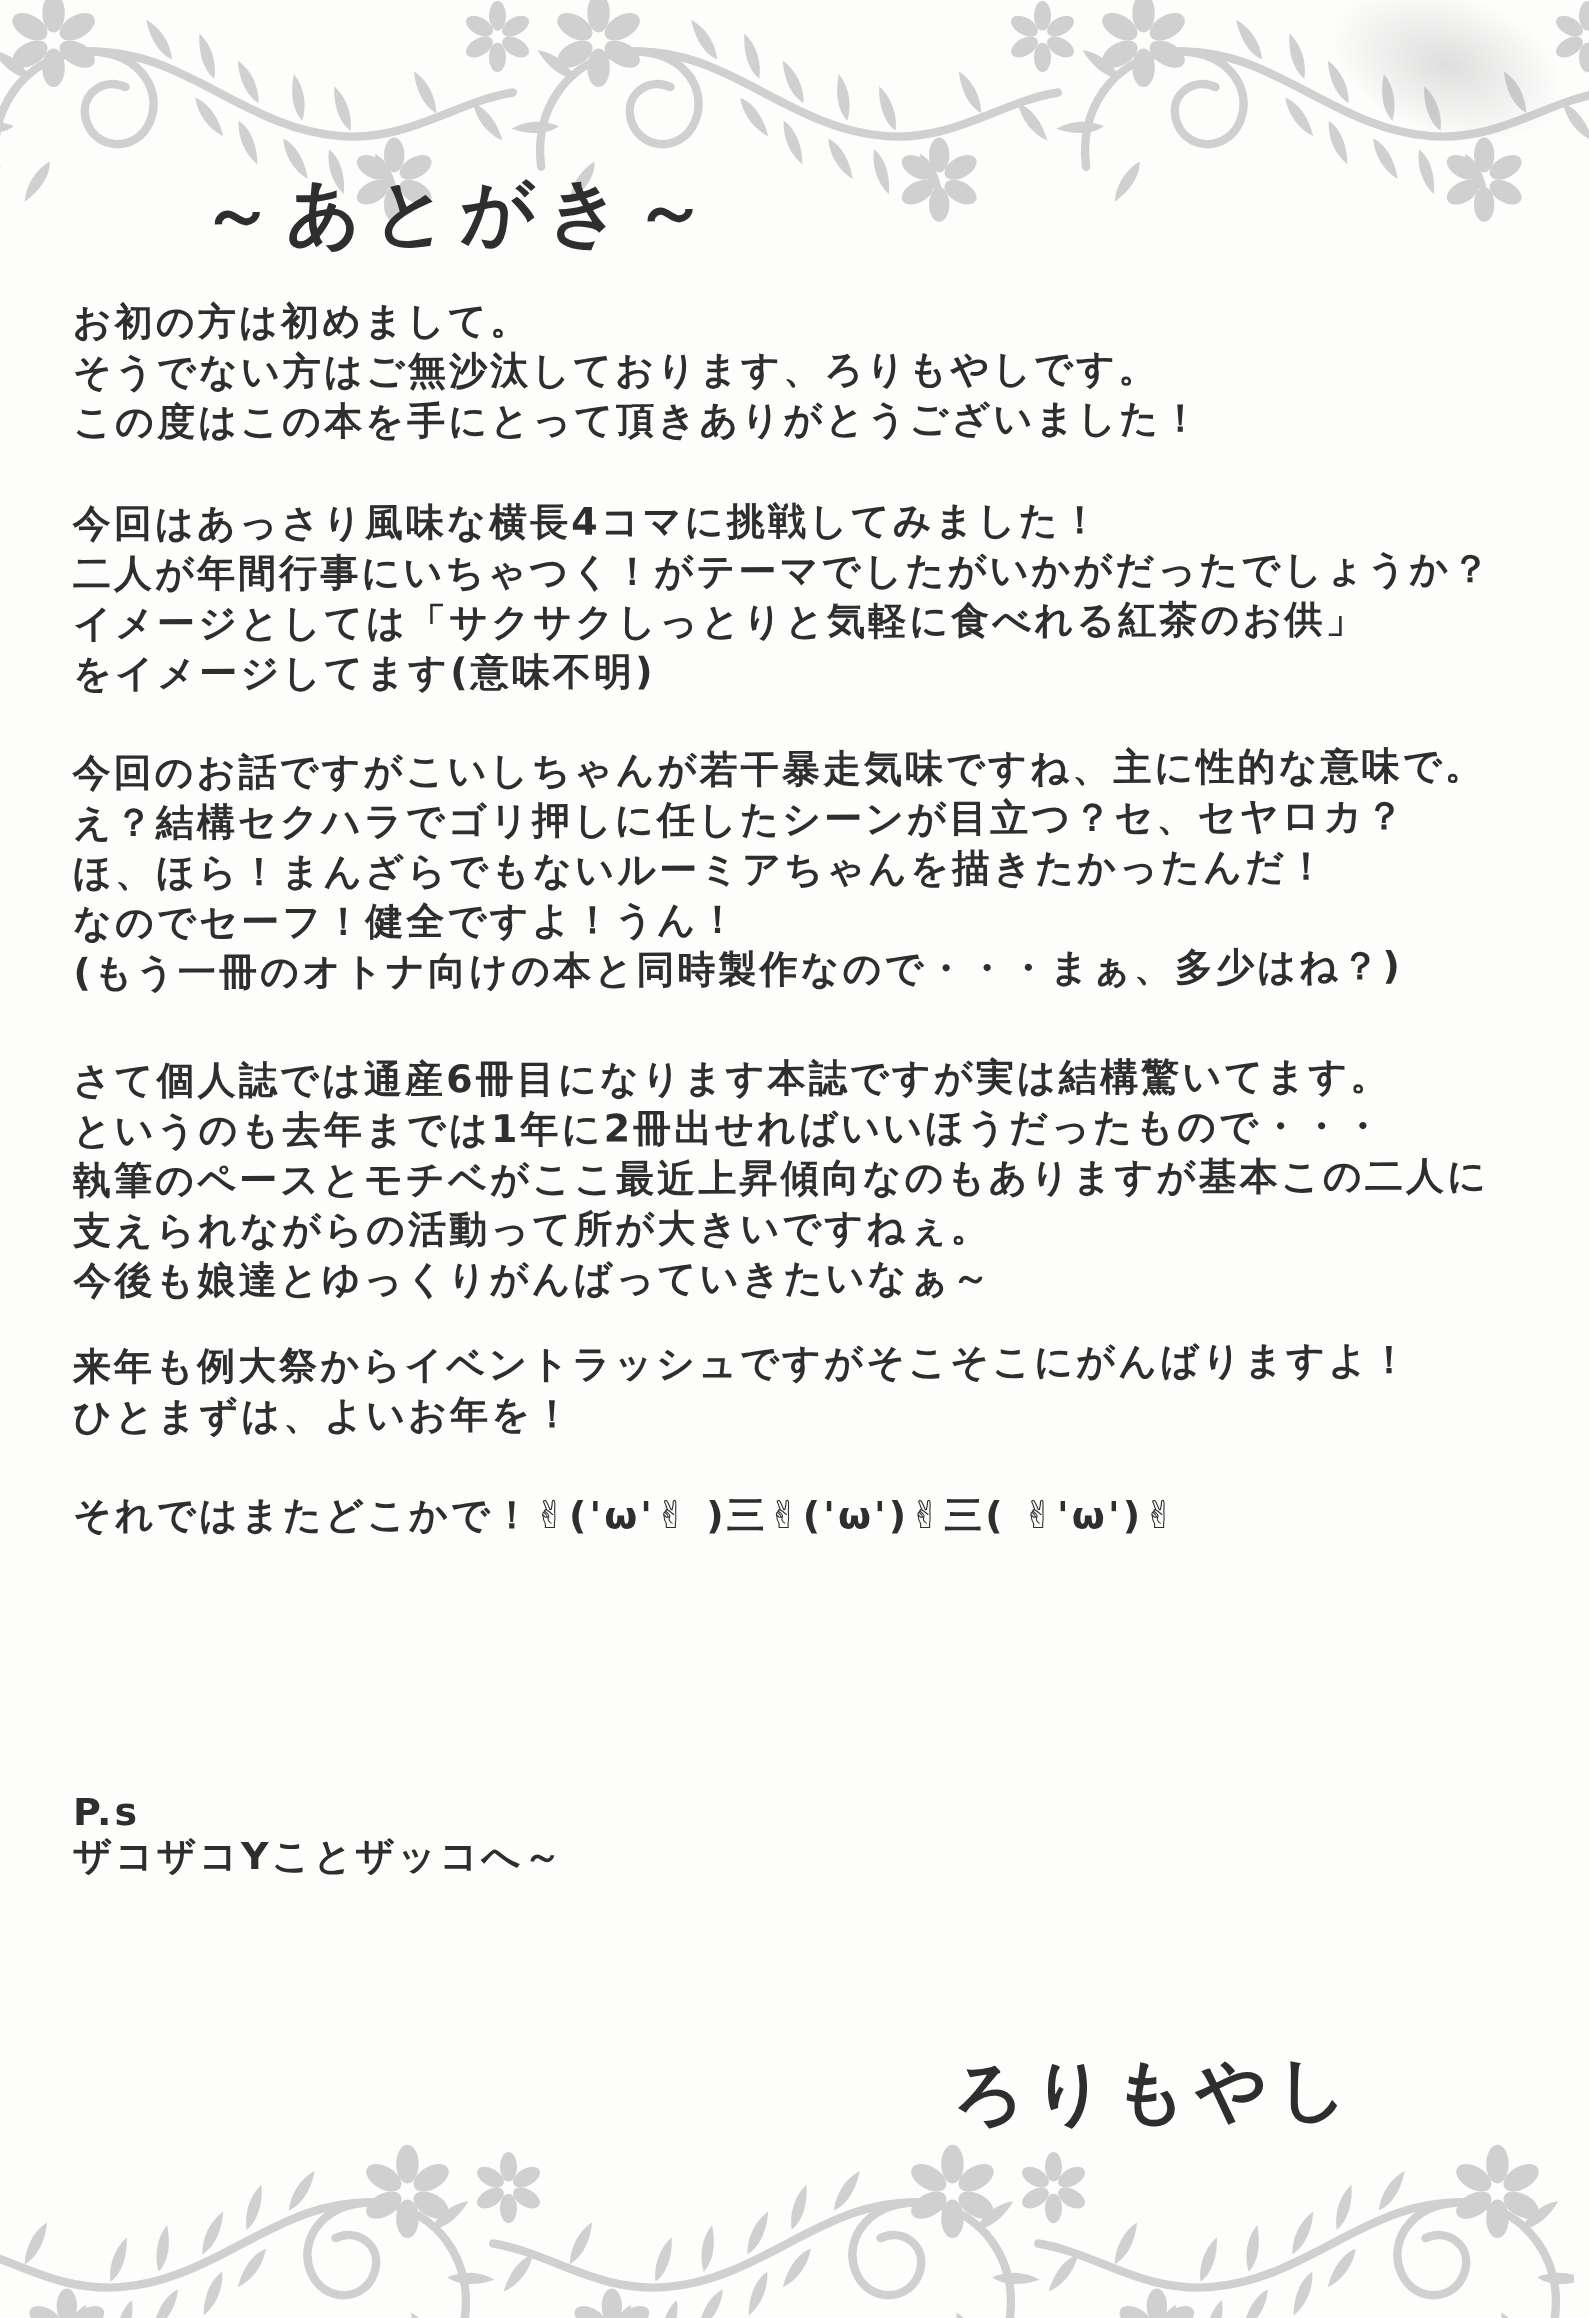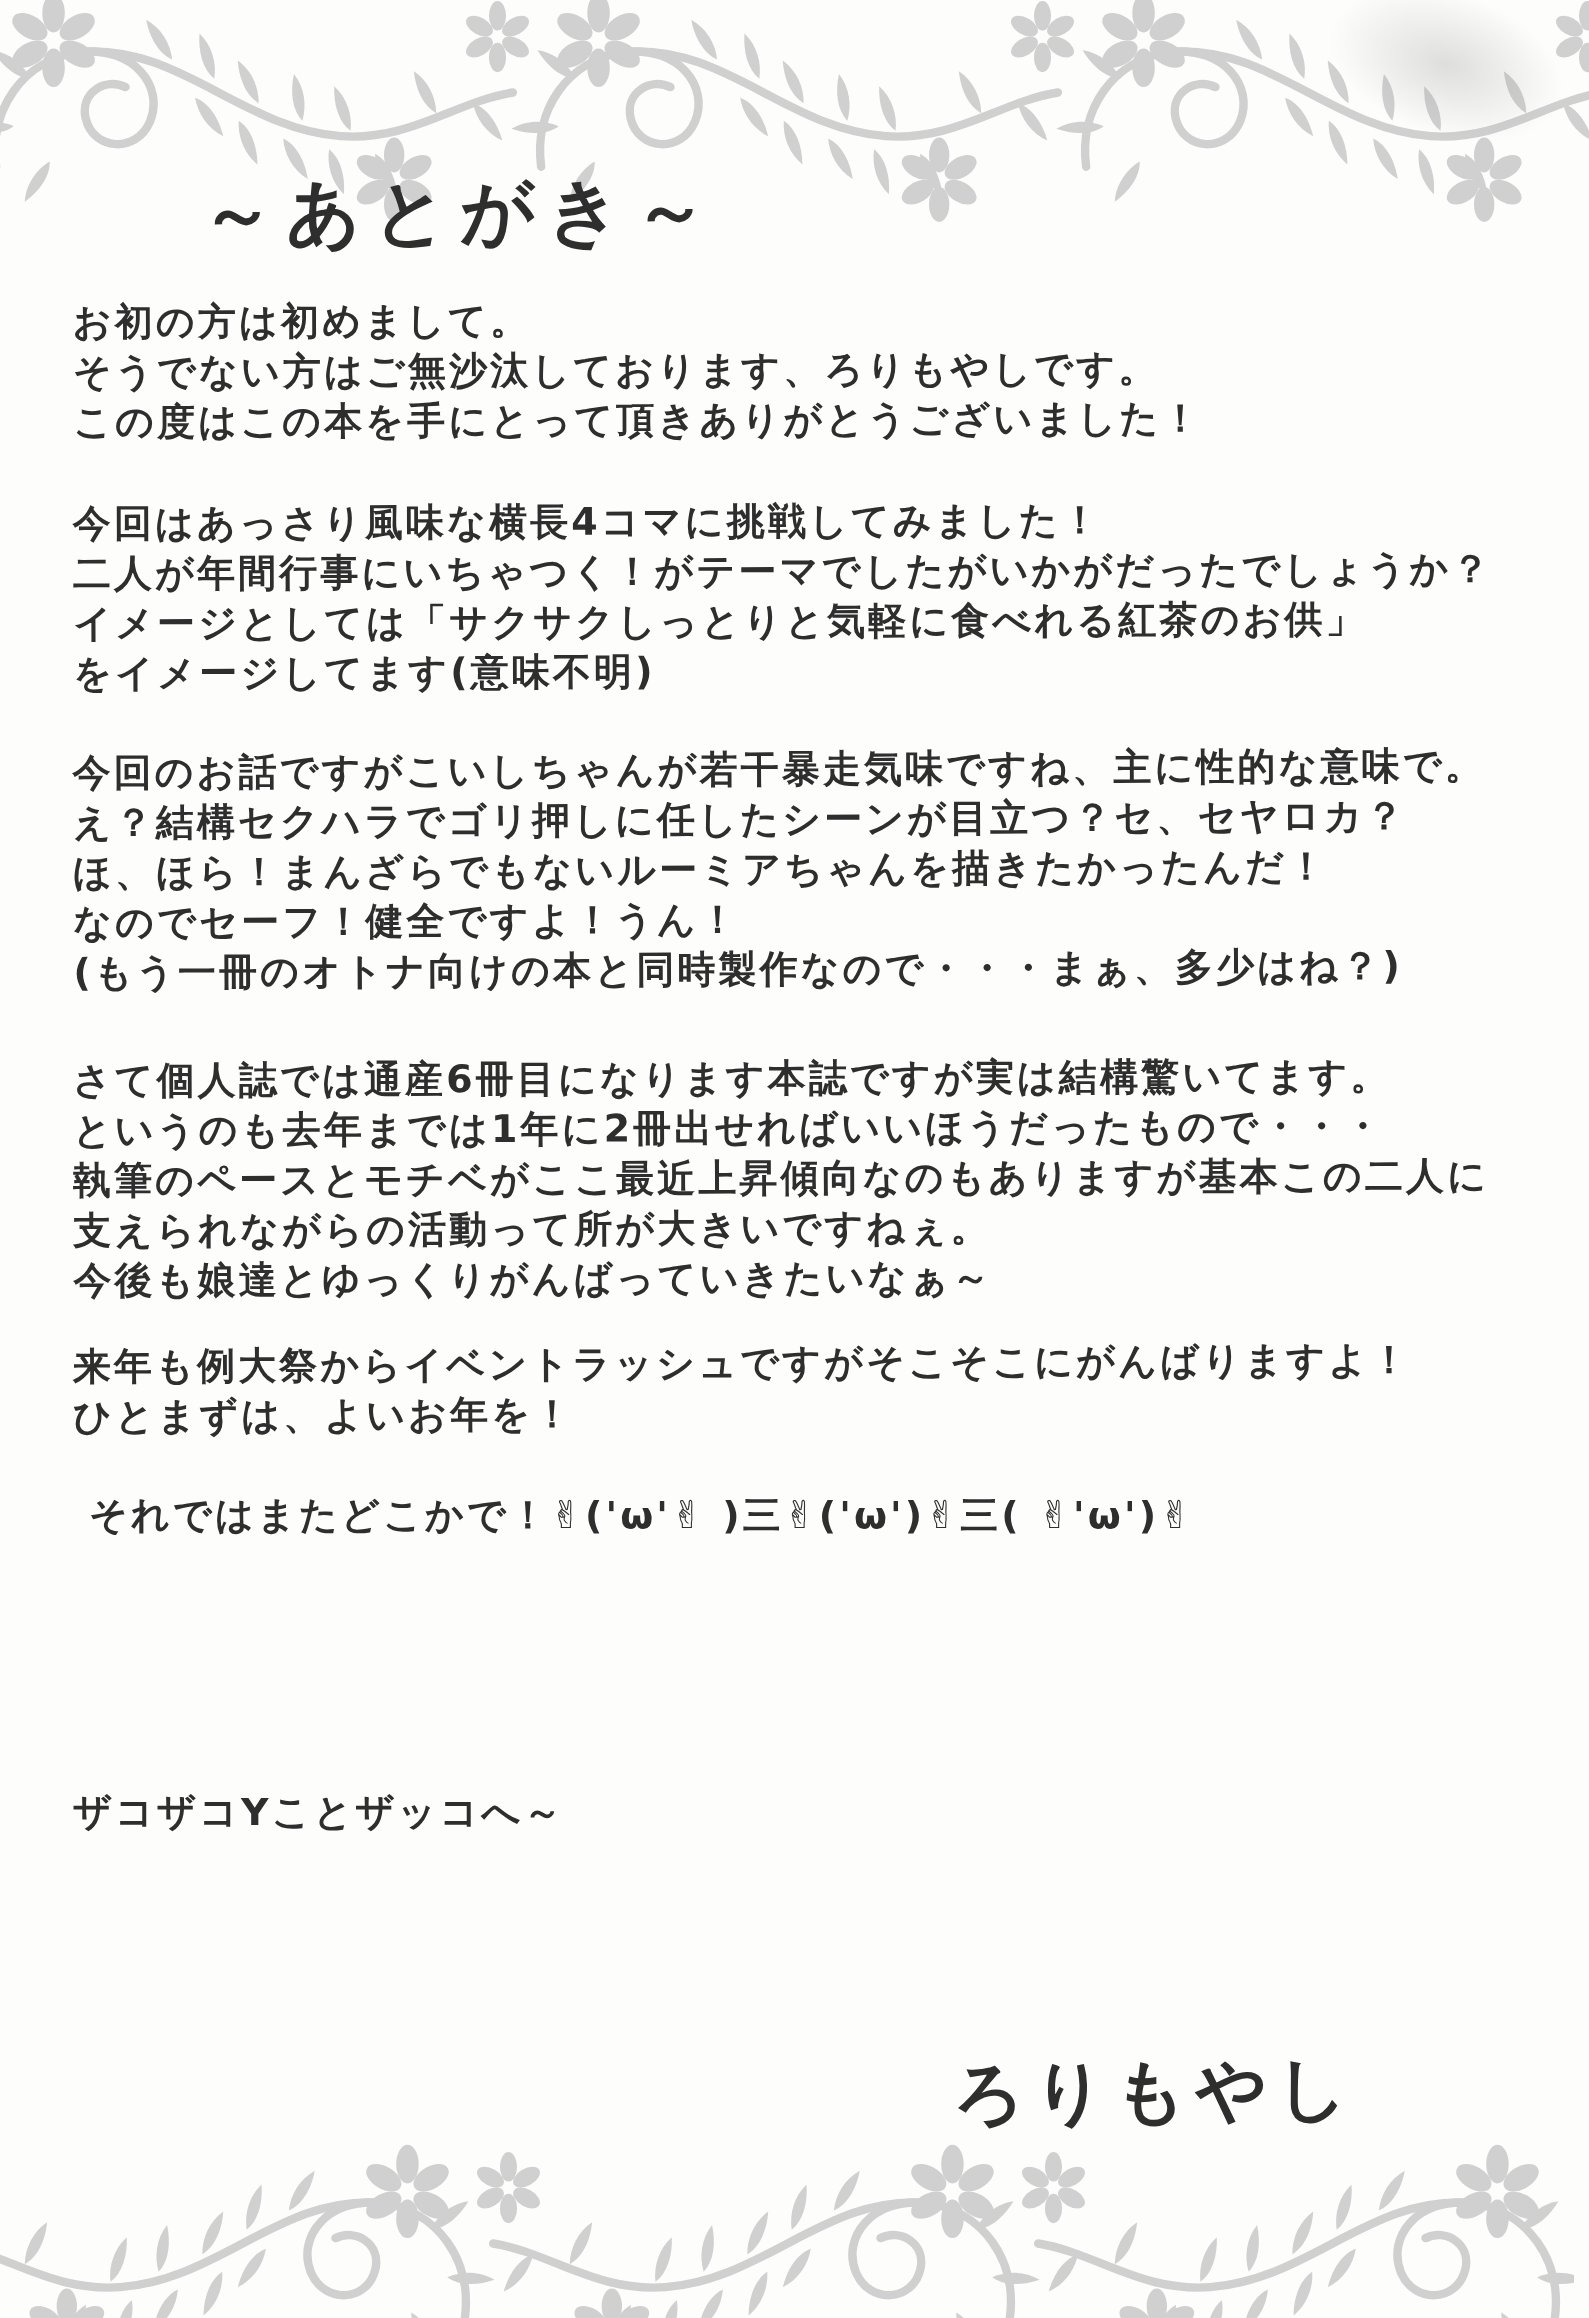--- a/index.html
+++ b/index.html
@@ -22,21 +22,21 @@
   .para {
     left:73px;
     font-size:38px; font-weight:600;
     line-height:50px; letter-spacing:3.1px;
   }
   .p-greeting   { top:295px;  transform:rotate(-0.2deg); }
   .p-about-book { top:496px;  transform:rotate(-0.2deg); }
   .p-about-story{ top:744px;  transform:rotate(-0.3deg); }
   .p-reflection { top:1053px; transform:rotate(-0.2deg); }
   .p-next-year  { top:1338px; transform:rotate(-0.3deg); }
-  .p-farewell   { top:1490px;margin-left:16px; }
+  .p-farewell   { top:1490px; }
   .p-postscript { top:1790px; line-height:44px; }
   .signature {
     left:953px; top:2045px;
     font-size:70px; font-weight:bold; letter-spacing:9.2px;
     transform:rotate(-1deg);
   }
 
   .border-top    { left:-23px; top:-21.4px;   width:1635px; height:253px; }
   .border-bottom { left:-61px; top:2130px;  width:1635px; height:253px; }
   .border-bottom svg { transform:scaleX(-1); }
@@ -131,20 +131,21 @@
 <div class="abs para p-next-year">
   <div class="line">来年も例大祭からイベントラッシュですがそこそこにがんばりますよ！</div>
   <div class="line">ひとまずは、よいお年を！</div>
 </div>
 
 <div class="abs para p-farewell">
   <div class="line">それではまたどこかで！✌('ω'✌ )三✌('ω')✌三( ✌'ω')✌</div>
 </div>
 
 <div class="abs para p-postscript">
+  <div class="line">P.s</div>
   <div class="line">ザコザコYことザッコへ～</div>
 </div>
 
 <div class="abs signature line">ろりもやし</div>
 
 <div class="abs border-bottom">
   <svg class="garland" viewBox="0 0 2136 330" width="1635" height="253" xmlns="http://www.w3.org/2000/svg">
     <use href="#motif" x="0"></use>
     <use href="#motif" x="712"></use>
     <use href="#motif" x="1424"></use>

